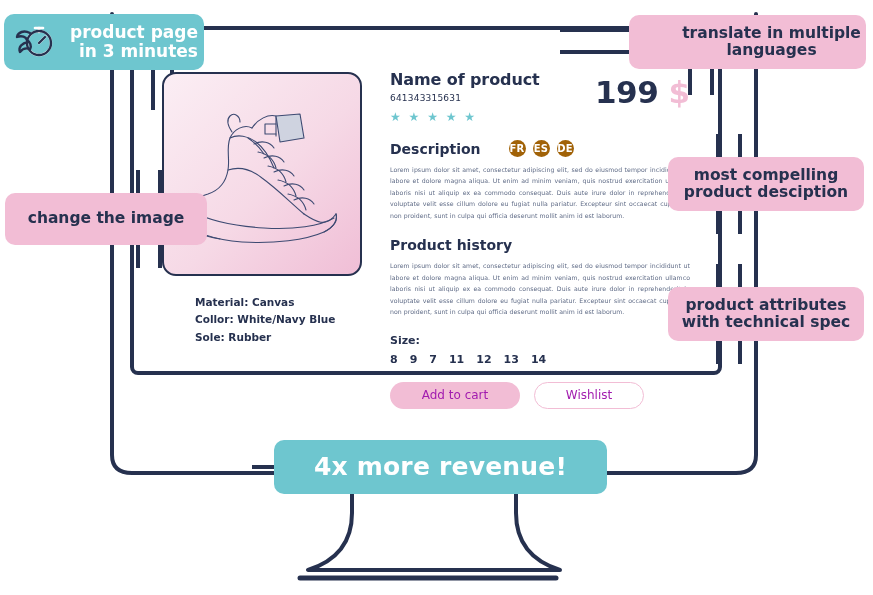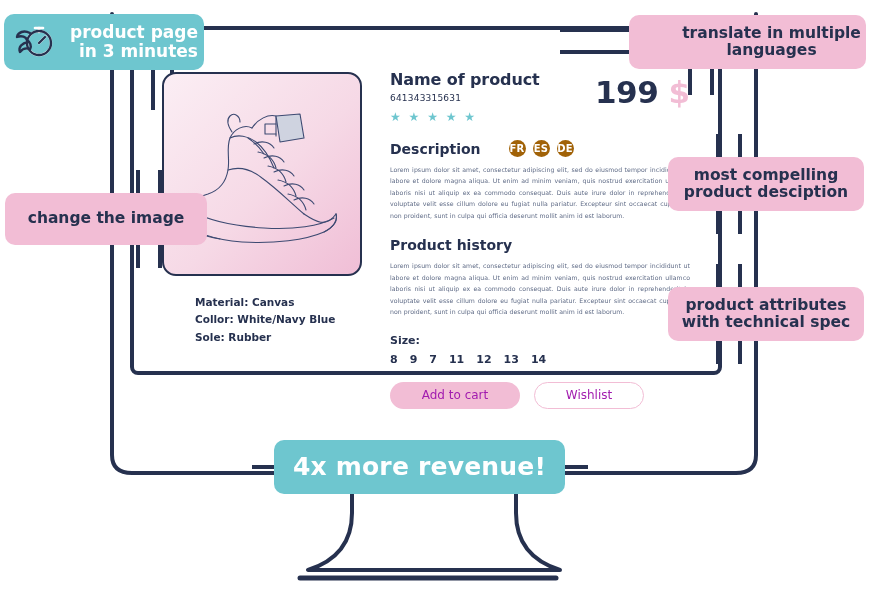--- a/index.html
+++ b/index.html
@@ -26,21 +26,21 @@
   .callout.pink{background:#f2bdd5;color:#26314f;}
   .callout.teal{background:#6ec6cf;color:#ffffff;}
 
   #callout-speed{left:4px;top:14px;width:200px;height:56px;gap:8px;
     justify-content:flex-start;padding-left:8px;box-sizing:border-box;font-size:17px;}
   #callout-speed .ctext{text-align:right;flex:1;padding-right:6px;}
   #callout-translate{left:629px;top:15px;width:189px;height:54px;font-size:15.5px;padding-left:48px;}
   #callout-bg{left:5px;top:193px;width:202px;height:52px;font-size:15.5px;}
   #callout-desc{left:668px;top:157px;width:196px;height:54px;font-size:15.5px;}
   #callout-attrs{left:668px;top:287px;width:196px;height:54px;font-size:15.5px;}
-  #callout-revenue{left:274px;top:440px;width:291px;height:54px;font-size:25px;letter-spacing:.2px;}
+  #callout-revenue{left:274px;top:440px;width:333px;height:54px;font-size:25px;letter-spacing:.2px;}
 
   .speed-icon{width:44px;height:40px;flex:0 0 auto;}
 
   
   #page{position:absolute;left:140px;top:12px;width:580px;height:360px;z-index:20;}
 
   #product-image{
     position:absolute;left:22px;top:60px;width:196px;height:200px;
     border:2px solid #26314f;border-radius:14px;
     background:linear-gradient(135deg,#fbeef4 0%,#f6d9e6 55%,#f0bed6 100%);

